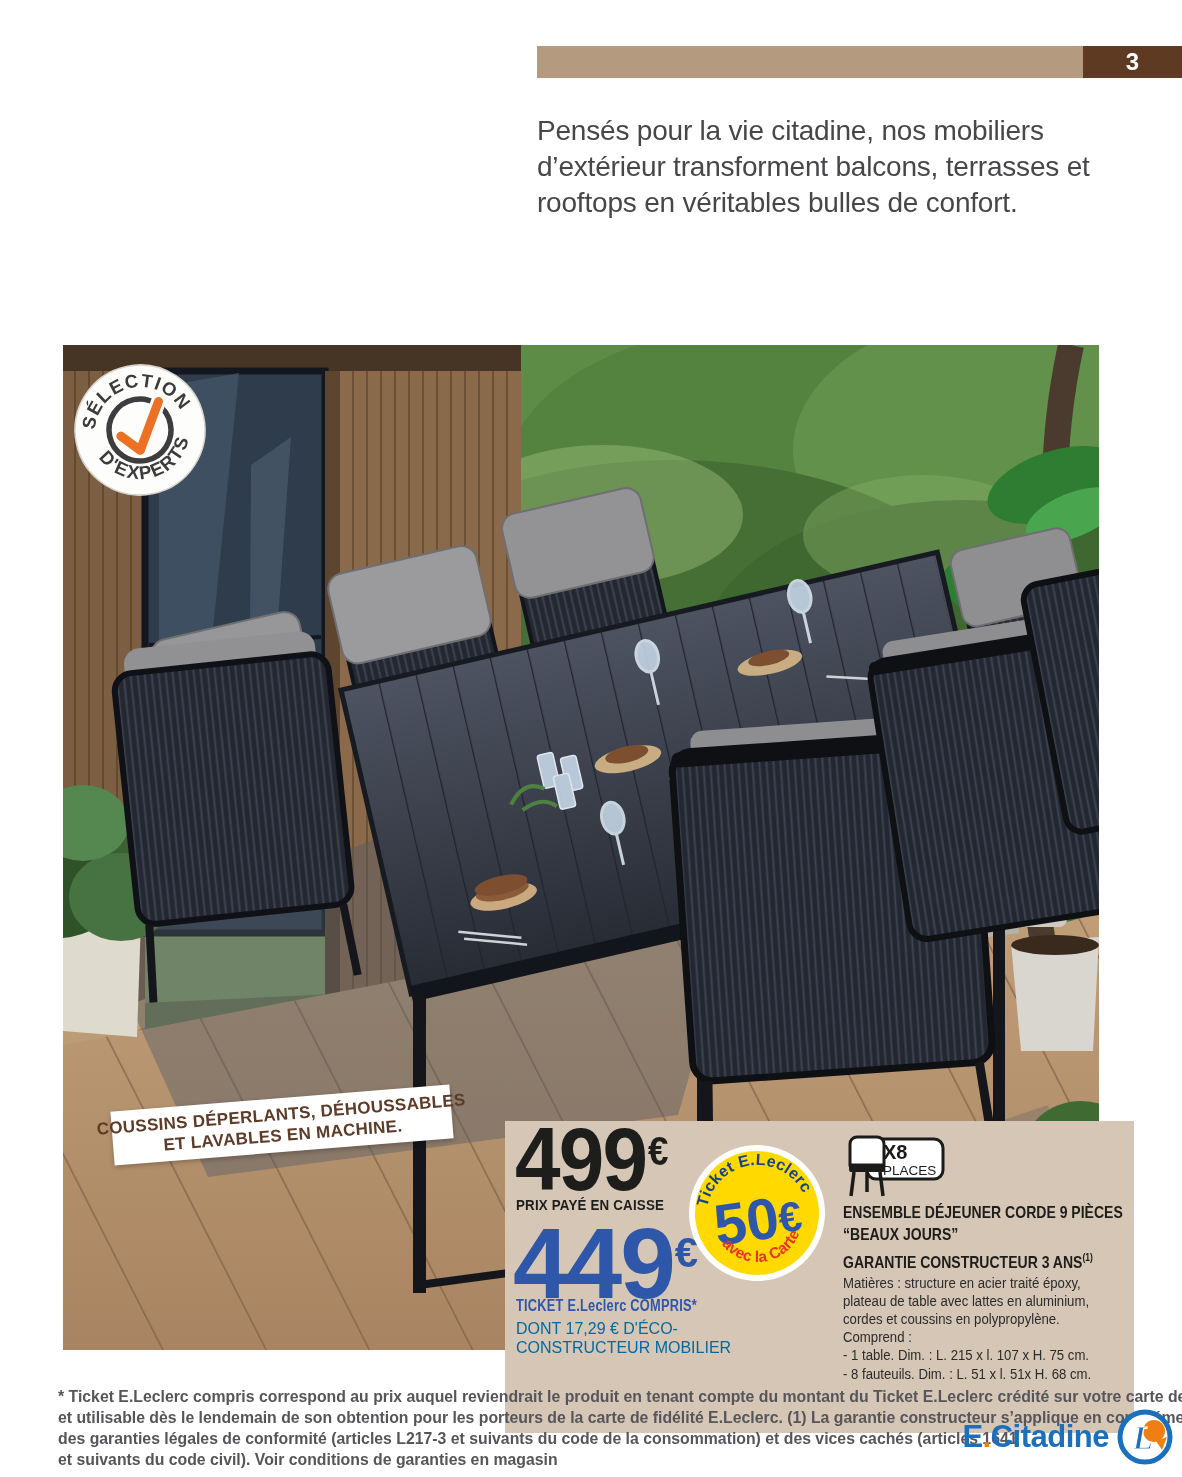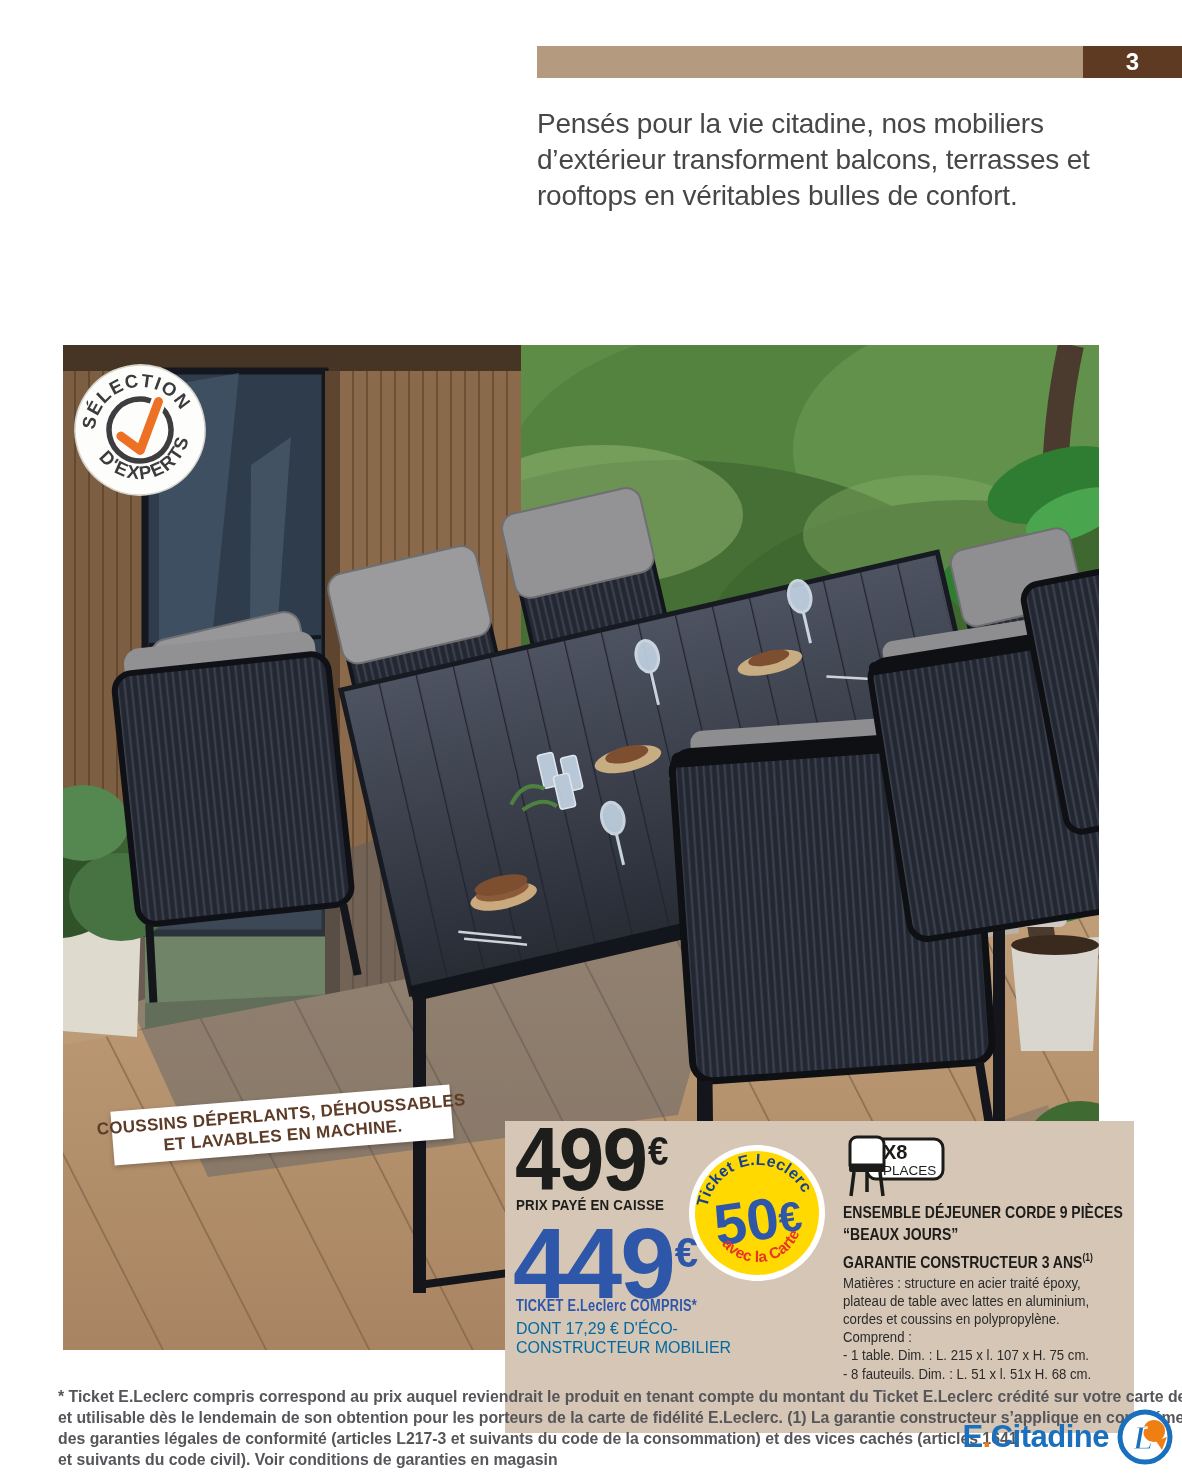--- a/index.html
+++ b/index.html
@@ -5,21 +5,21 @@
   html,body{margin:0;padding:0;background:#ffffff;}
   .page{position:relative;width:1182px;height:1477px;background:#ffffff;overflow:hidden;
         font-family:"Liberation Sans",sans-serif;}
 
   
   .topbar{position:absolute;left:537px;top:46px;width:645px;height:32px;background:#b49a7f;}
   .pagenum{position:absolute;right:0;top:0;width:99px;height:32px;background:#5d3a21;
            color:#fff;font-weight:bold;font-size:24px;display:flex;align-items:center;justify-content:center;}
 
   
-  .intro{position:absolute;left:537px;top:106px;width:560px;font-size:28px;line-height:36px;
+  .intro{position:absolute;left:537px;top:113px;width:560px;font-size:28px;line-height:36px;
          color:#47474a;letter-spacing:-0.2px;}
 
   
   .title{position:absolute;left:58px;top:158px;font-family:"Liberation Serif",serif;
          font-weight:bold;font-size:205px;line-height:1;color:#6b4124;letter-spacing:2px;}
 
   
   .photo{position:absolute;left:63px;top:345px;width:1036px;height:1005px;overflow:hidden;background:#87a468;}
   .photo svg{display:block;}
 

